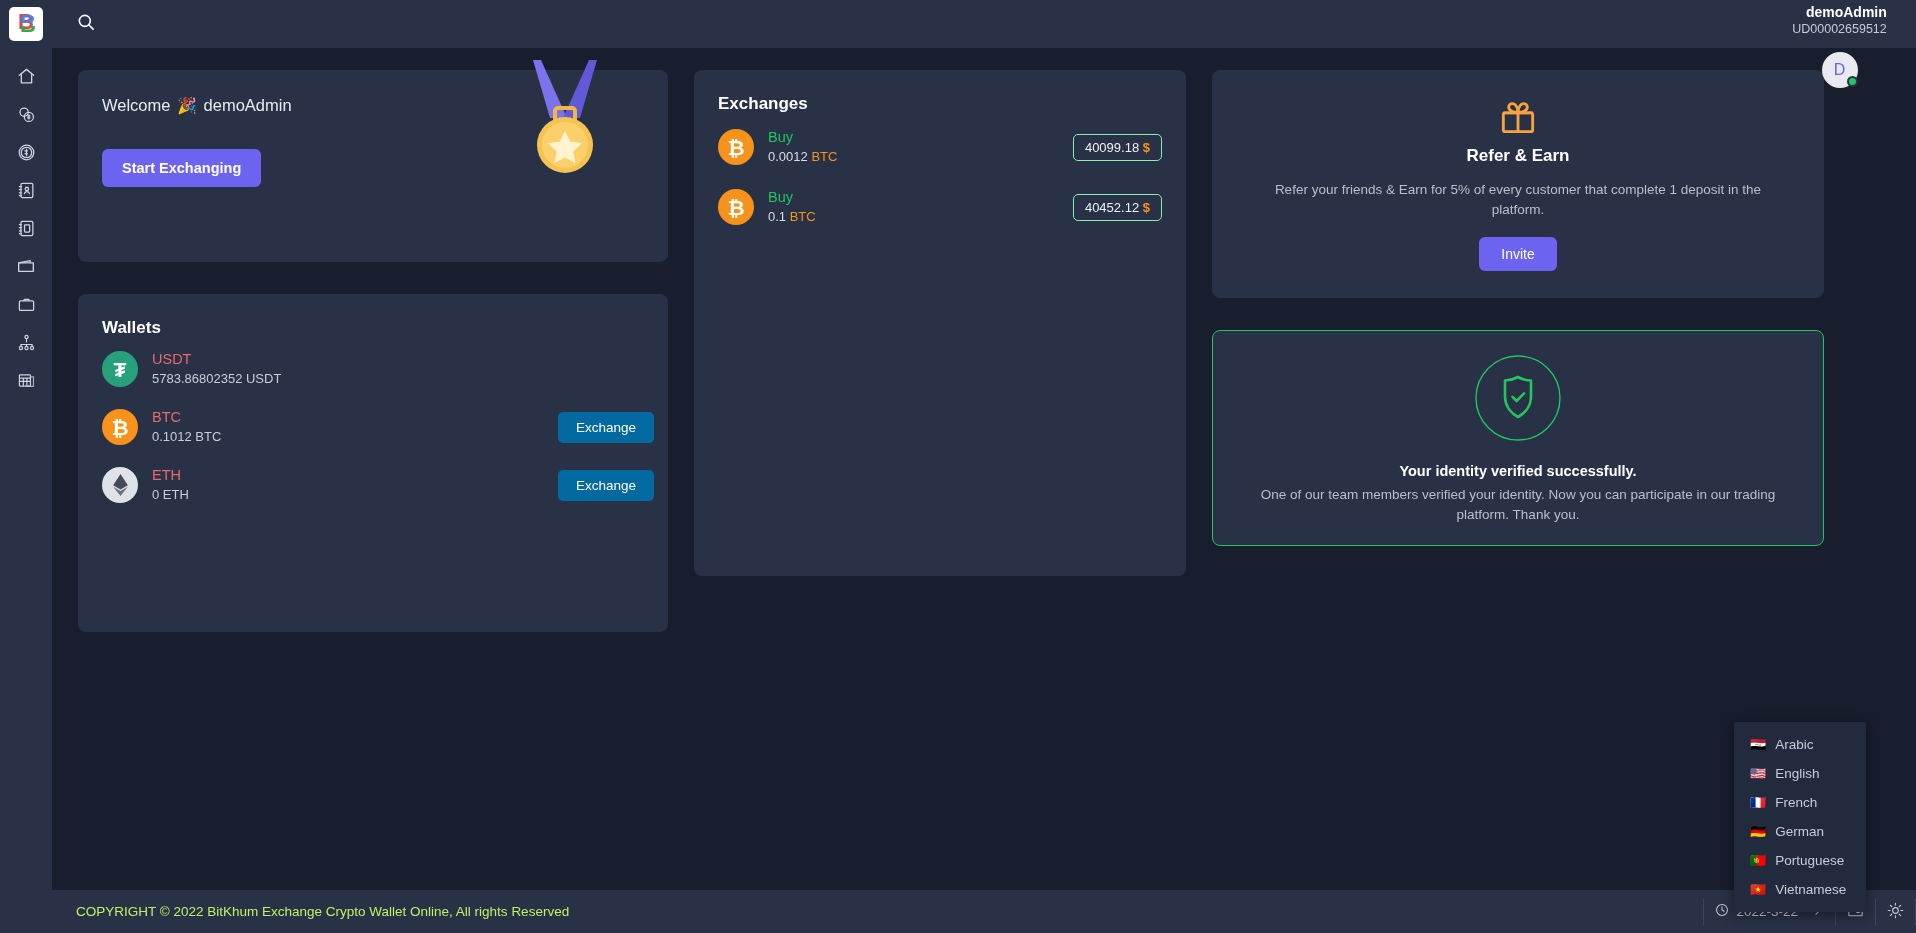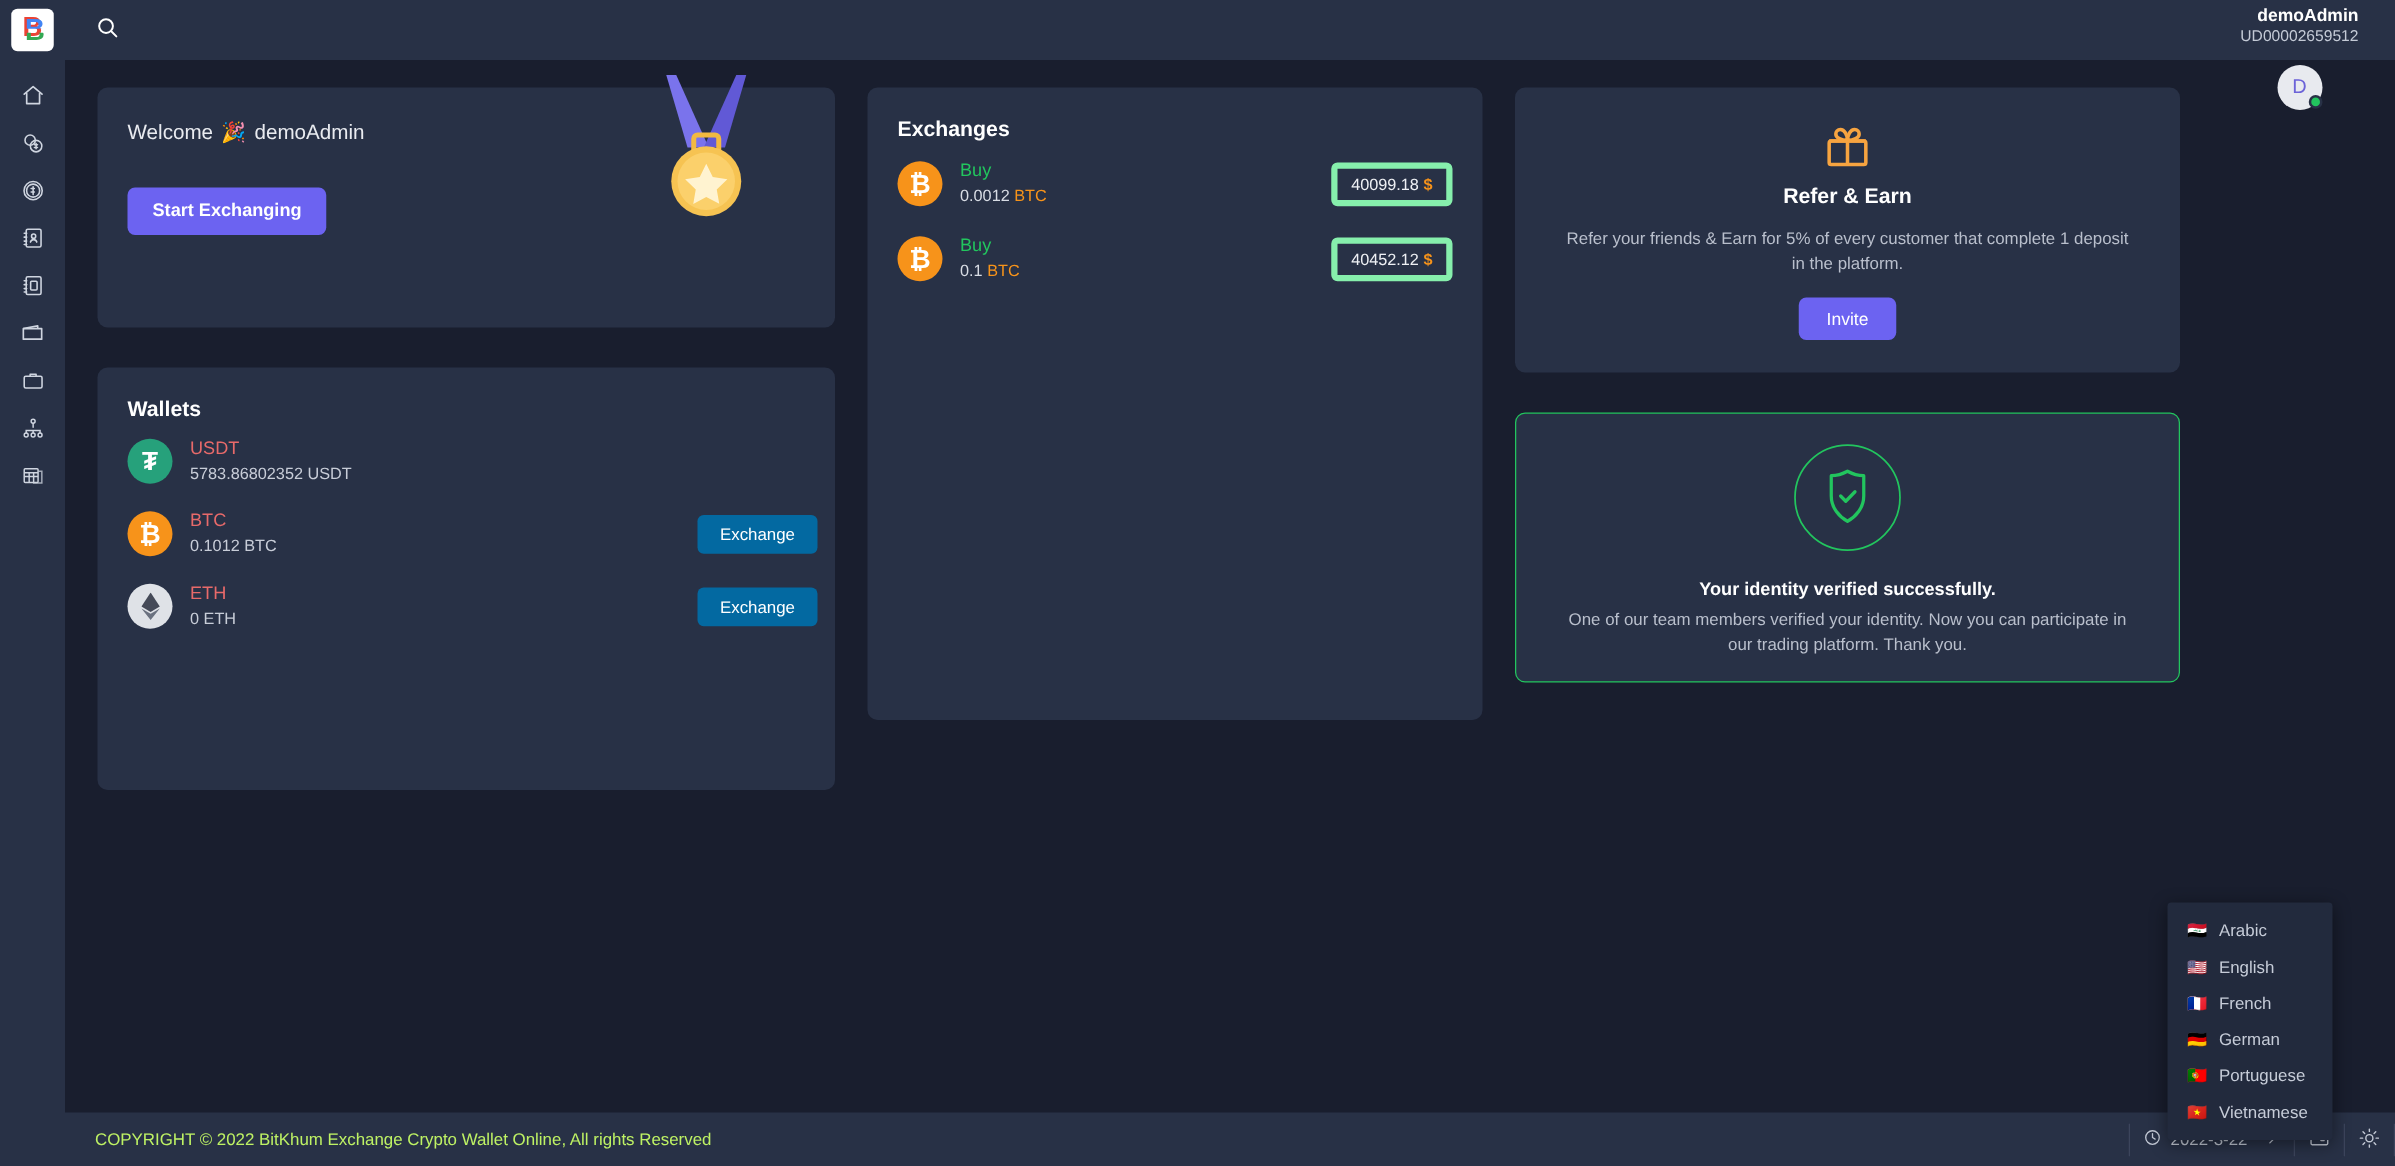--- a/index.html
+++ b/index.html
@@ -73,21 +73,21 @@
   
   #main {
     position: absolute; left: 52px; top: 48px;
     width: 1864px; height: 852px;
     padding: 22px 26px 0 26px;
     display: flex; gap: 26px; align-items: flex-start;
   }
   .col { display: flex; flex-direction: column; gap: 32px; }
   #col1 { width: 590px; }
   #col2 { width: 492px; }
-  #col3 { width: 532px; }
+  #col3 { width: 612px; }
 
   .card {
     background: #283146; border-radius: 8px;
     position: relative;
   }
   .card-title {
     color: #ffffff; font-size: 17px; font-weight: bold;
   }
 
   
@@ -129,21 +129,21 @@
   }
 
   
   #exchanges-card { height: 506px; padding: 24px 24px 0 24px; }
   .ex-row { display: flex; align-items: center; height: 54px; margin-top: 6px; }
   .ex-side { color: #22c55e; font-size: 14.5px; }
   .ex-amt { color: #d8dce4; font-size: 13px; }
   .ex-amt .tick { color: #f7931a; }
   .price-pill {
     margin-left: auto;
-    border: 5px solid #86efac; border-radius: 5px;
+    border: 1px solid #86efac; border-radius: 5px;
     padding: 5px 11px; color: #eef0f4; font-size: 13px;
     white-space: nowrap;
   }
   .price-pill .cur { color: #f7931a; font-weight: bold; }
 
   
   #refer-card { height: 228px; padding: 26px 40px; text-align: center; }
   #refer-title { color: #ffffff; font-size: 17px; font-weight: bold; margin-top: 4px; }
   #refer-desc { color: #b9bfcc; font-size: 13.5px; line-height: 1.5; margin-top: 14px; }
   #invite-btn {

